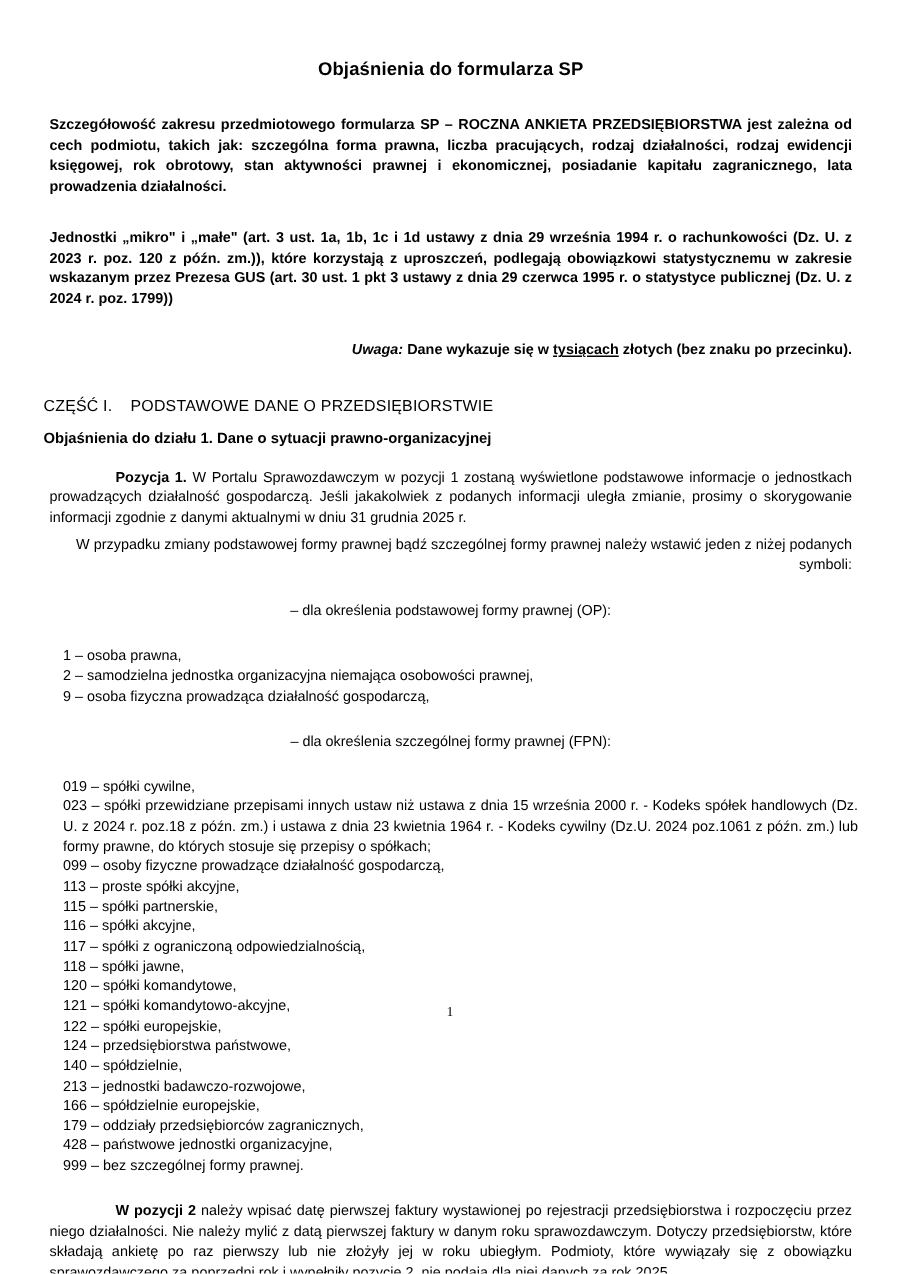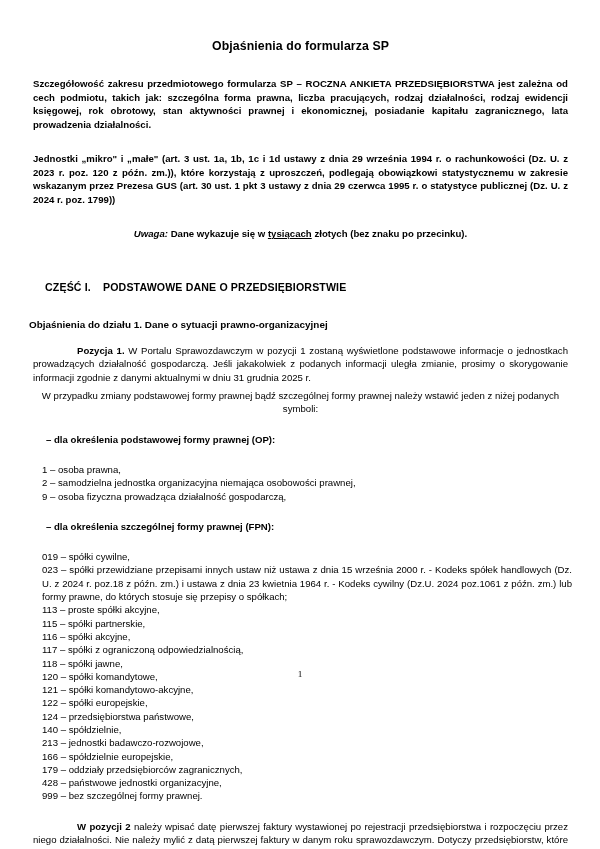--- a/index.html
+++ b/index.html
@@ -36,51 +36,51 @@
 
   
   .para {
     font-size: 9.6px;
     line-height: 13.55px;
     text-align: justify;
     margin: 4px;
     letter-spacing: 0.01px;
   }
   .para.bold { font-weight: bold; }
-  .para.nojust { text-align: center; }
+  .para.nojust { text-align: right; }
 
   .gap-lg { height: 19px; }
   .gap-md { height: 13px; }
   .gap-sm { height: 8px; }
 
   
   .sec-heading {
     font-size: 10.6px;
-    font-weight: bold;
+    font-weight: normal;
     line-height: 14px;
-    margin: 16px;
+    margin: 0;
     letter-spacing: 0.15px;
   }
   .sec-heading .sec-num { display: inline-block; min-width: 58px; }
 
   .sub-heading {
     font-size: 9.9px;
     font-weight: bold;
     line-height: 14px;
     margin: 0;
     letter-spacing: 0.02px;
   }
 
   
   .list-group-label {
     font-size: 9.6px;
-    font-weight: bold;
+    font-weight: normal;
     line-height: 13.3px;
     margin: 17px;
-    text-align: left;
+    text-align: center;
   }
   .code-item {
     font-size: 9.6px;
     line-height: 13.3px;
     margin: 0;
     text-align: justify;
     padding-left: 13px;
     text-indent: 0;
   }
 
@@ -139,20 +139,21 @@
     <p class="code-item">1 – osoba prawna,</p>
     <p class="code-item">2 – samodzielna jednostka organizacyjna niemająca osobowości prawnej,</p>
     <p class="code-item">9 – osoba fizyczna prowadząca działalność gospodarczą,</p>
   </div>
 
   <p class="list-group-label">– dla określenia szczególnej formy prawnej (FPN):</p>
 
   <div>
     <p class="code-item">019 – spółki cywilne,</p>
     <p class="code-item">023 – spółki przewidziane przepisami innych ustaw niż ustawa z dnia 15 września 2000 r. - Kodeks spółek handlowych (Dz. U. z 2024 r. poz.18 z późn. zm.) i ustawa z dnia 23 kwietnia 1964 r. - Kodeks cywilny (Dz.U. 2024 poz.1061 z późn. zm.) lub formy prawne, do których stosuje się przepisy o spółkach;</p>
+    <p class="code-item">099 – osoby fizyczne prowadzące działalność gospodarczą,</p>
     <p class="code-item">113 – proste spółki akcyjne,</p>
     <p class="code-item">115 – spółki partnerskie,</p>
     <p class="code-item">116 – spółki akcyjne,</p>
     <p class="code-item">117 – spółki z ograniczoną odpowiedzialnością,</p>
     <p class="code-item">118 – spółki jawne,</p>
     <p class="code-item">120 – spółki komandytowe,</p>
     <p class="code-item">121 – spółki komandytowo-akcyjne,</p>
     <p class="code-item">122 – spółki europejskie,</p>
     <p class="code-item">124 – przedsiębiorstwa państwowe,</p>
     <p class="code-item">140 – spółdzielnie,</p>

